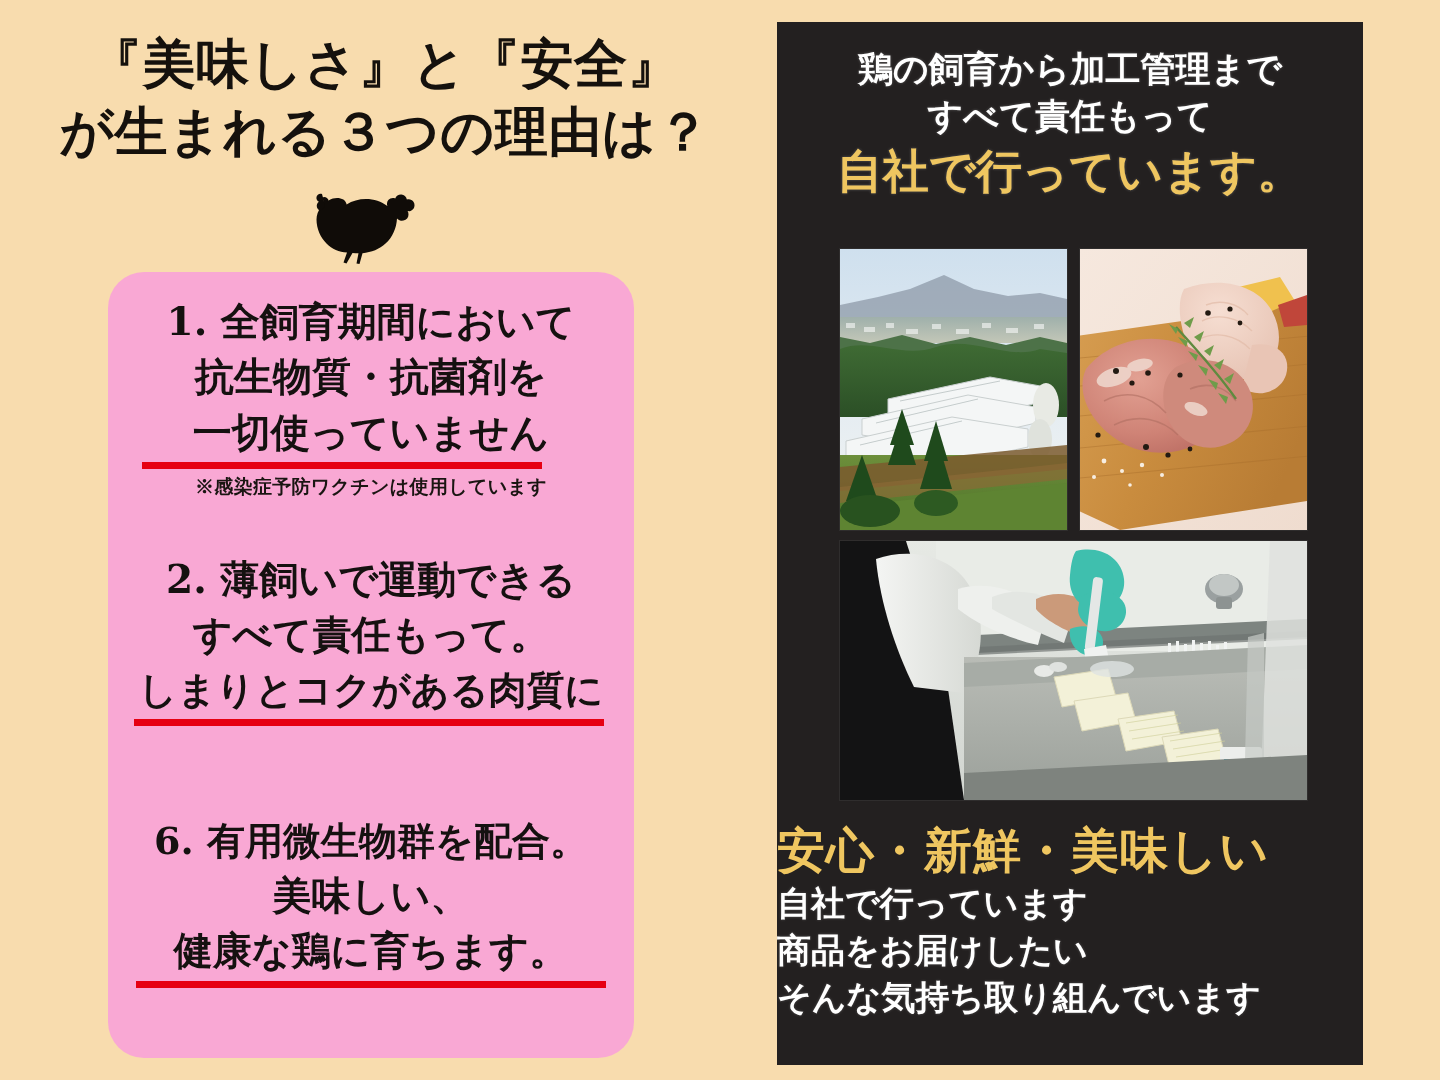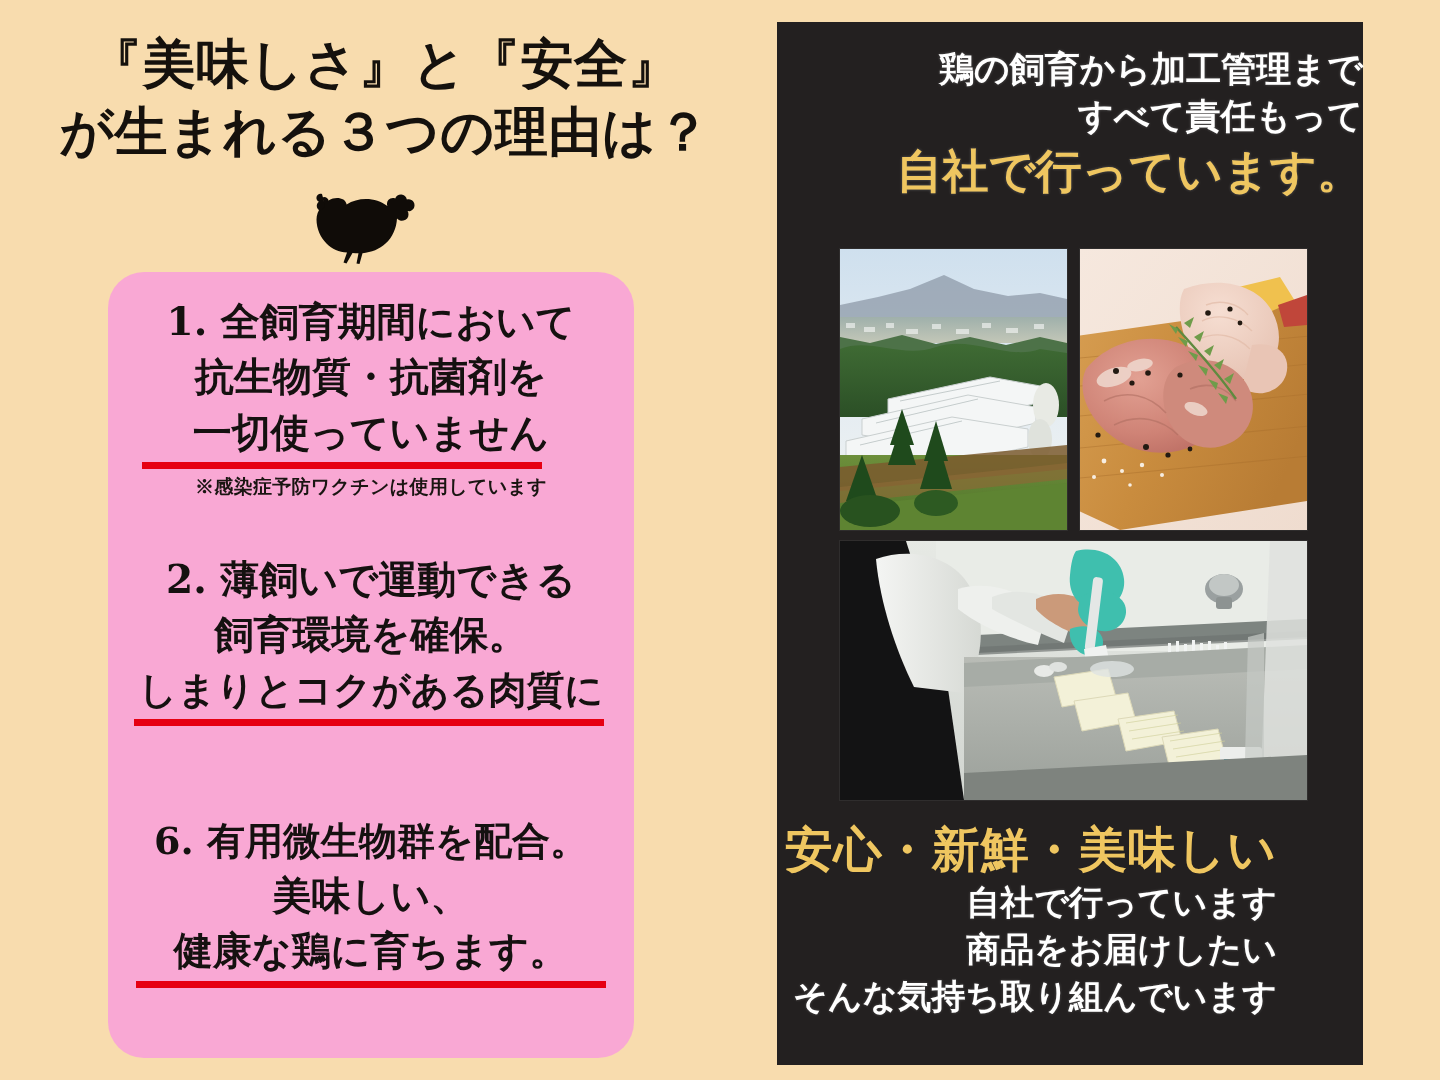--- a/index.html
+++ b/index.html
@@ -97,21 +97,21 @@
     position:absolute;
     left:777px; top:22px;
     width:586px; height:1043px;
     background:#232020;
   }
 
   #panel-headline {
     position:absolute;
     left:0; top:24px;
     width:586px;
-    text-align:right;
+    text-align:center;
   }
   .ph-line {
     display:block;
     white-space:nowrap;
     color:#FFFFFF;
     font-weight:bold;
     font-size:35px;
     line-height:1.33;
     text-shadow:0 0 3px rgba(255,255,255,.25);
   }
@@ -132,22 +132,21 @@
     background:#111;
     box-shadow:0 0 0 1px rgba(255,255,255,0.06);
   }
   .photo svg { display:block; width:100%; height:100%; }
 
   
   #panel-footer {
     position:absolute;
     left:0; top:798px;
     width:500px;
-    text-align:right;
-    font-family:Liberation Serif, serif;
+    text-align:left;
   }
   .pf-gold {
     display:block;
     white-space:nowrap;
     color:#EFC660;
     font-weight:bold;
     font-size:48px;
     line-height:1.25;
     letter-spacing:1px;
   }
@@ -192,21 +191,21 @@
       <div class="reason" id="reason-0">
         <span class="reason-line">1. 全飼育期間において</span>
         <span class="reason-line">抗生物質・抗菌剤を</span>
         <span class="reason-line">一切使っていません</span>
         <span class="reason-underline"></span>
         <span class="reason-note">※感染症予防ワクチンは使用しています</span>
       </div>
 
       <div class="reason" id="reason-1">
         <span class="reason-line">2. 薄飼いで運動できる</span>
-        <span class="reason-line">飼育環境を確保。</span>
+        <span class="reason-line">すべて責任もって。</span>
         <span class="reason-line wide">しまりとコクがある肉質に</span>
         <span class="reason-underline"></span>
       </div>
 
       <div class="reason" id="reason-2">
         <span class="reason-line wide">6. 有用微生物群を配合。</span>
         <span class="reason-line">美味しい、</span>
         <span class="reason-line">健康な鶏に育ちます。</span>
         <span class="reason-underline"></span>
       </div>

